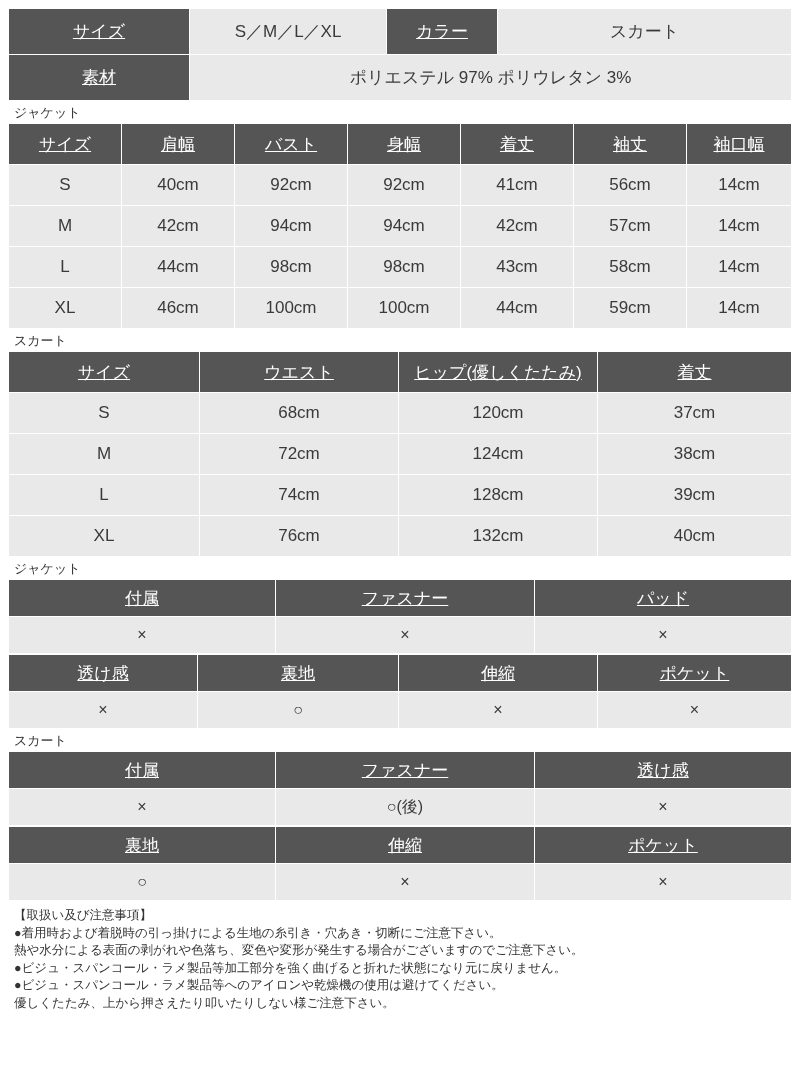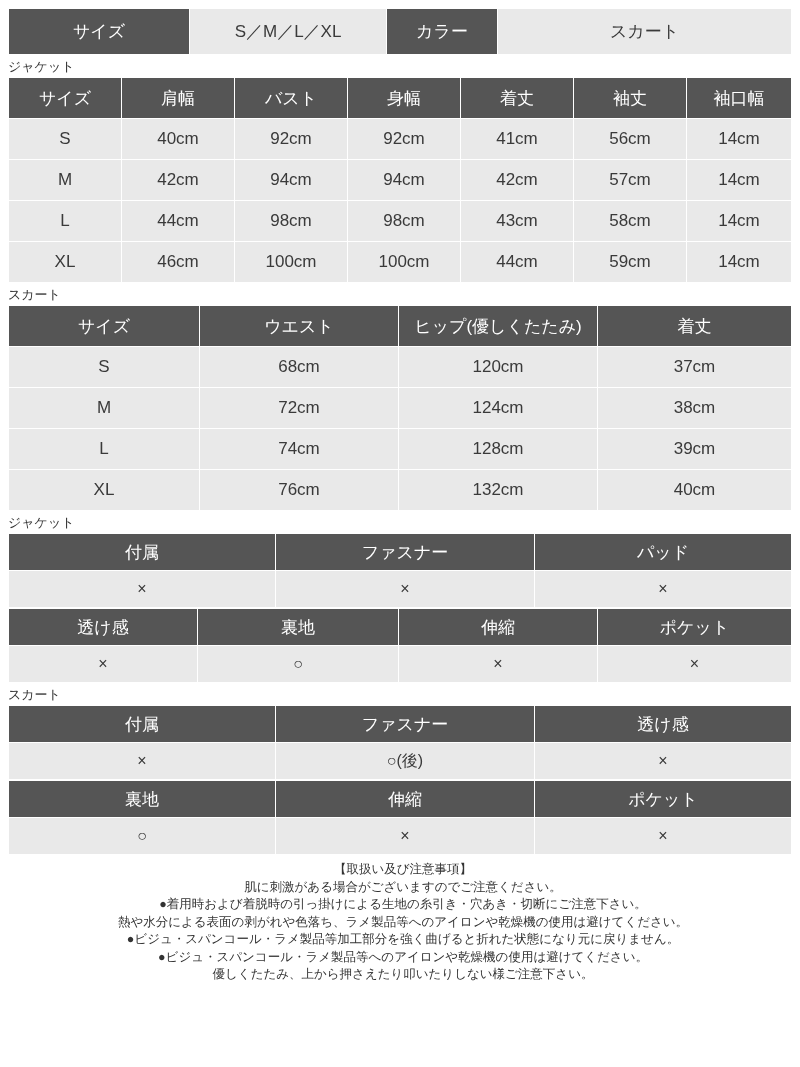--- a/index.html
+++ b/index.html
@@ -31,53 +31,58 @@
     padding: 0;
     height: 40px;
     font-size: 17px;
     color: #3a3a3a;
     background: #e9e9e9;
   }
   .hdr {
     background: #555555;
     color: #ffffff;
     font-size: 17px;
+    text-decoration: underline;
   }
   .lbl {
     font-size: 13px;
     color: #333333;
-    margin: 4px 0 2px 0;
+    margin: 4px 0 2px 6px;
     line-height: 16px;
   }
   .spec-table td { height: 45px; font-size: 17px; }
   .size-table td { height: 40px; }
   .size-table .hdr { height: 40px; }
   .skirt-table td { height: 40px; }
   .attr-table td { height: 36px; }
   .mark { font-size: 16px; letter-spacing: 0; }
   .notes {
     margin: 6px 0 0 6px;
     font-size: 12.5px;
     line-height: 17.5px;
     color: #333333;
   }
-  .notes div { white-space: nowrap; text-align: center; }
+  .notes div { white-space: nowrap; }
 </style>
 </head>
 <body>
 
 <div class="page">
 
   <table class="spec-table">
     <tbody>
       <tr>
         <td class="hdr" style="width:180px">サイズ</td>
         <td style="width:196px">S／M／L／XL</td>
         <td class="hdr" style="width:110px">カラー</td>
         <td>スカート</td>
+      </tr>
+      <tr>
+        <td class="hdr">素材</td>
+        <td colspan="3">ポリエステル 97%  ポリウレタン 3%</td>
       </tr>
     </tbody>
   </table>
 
   <div class="lbl">ジャケット</div>
 
   <table class="size-table">
     <tbody>
       <tr>
         <td class="hdr" style="width:112px">サイズ</td>
@@ -223,22 +228,21 @@
       <tr>
         <td class="mark">○</td>
         <td class="mark">×</td>
         <td class="mark">×</td>
       </tr>
     </tbody>
   </table>
 
   <div class="notes">
     <div>【取扱い及び注意事項】</div>
-    <div>肌に刺激がある場合がございますのでご注意ください。</div>
     <div>●着用時および着脱時の引っ掛けによる生地の糸引き・穴あき・切断にご注意下さい。</div>
-    <div>熱や水分による表面の剥がれや色落ち、ラメ製品等へのアイロンや乾燥機の使用は避けてください。</div>
+    <div>熱や水分による表面の剥がれや色落ち、変色や変形が発生する場合がございますのでご注意下さい。</div>
     <div>●ビジュ・スパンコール・ラメ製品等加工部分を強く曲げると折れた状態になり元に戻りません。</div>
     <div>●ビジュ・スパンコール・ラメ製品等へのアイロンや乾燥機の使用は避けてください。</div>
     <div>優しくたたみ、上から押さえたり叩いたりしない様ご注意下さい。</div>
 
   </div>
 
 </div>
 
 </body></html>

